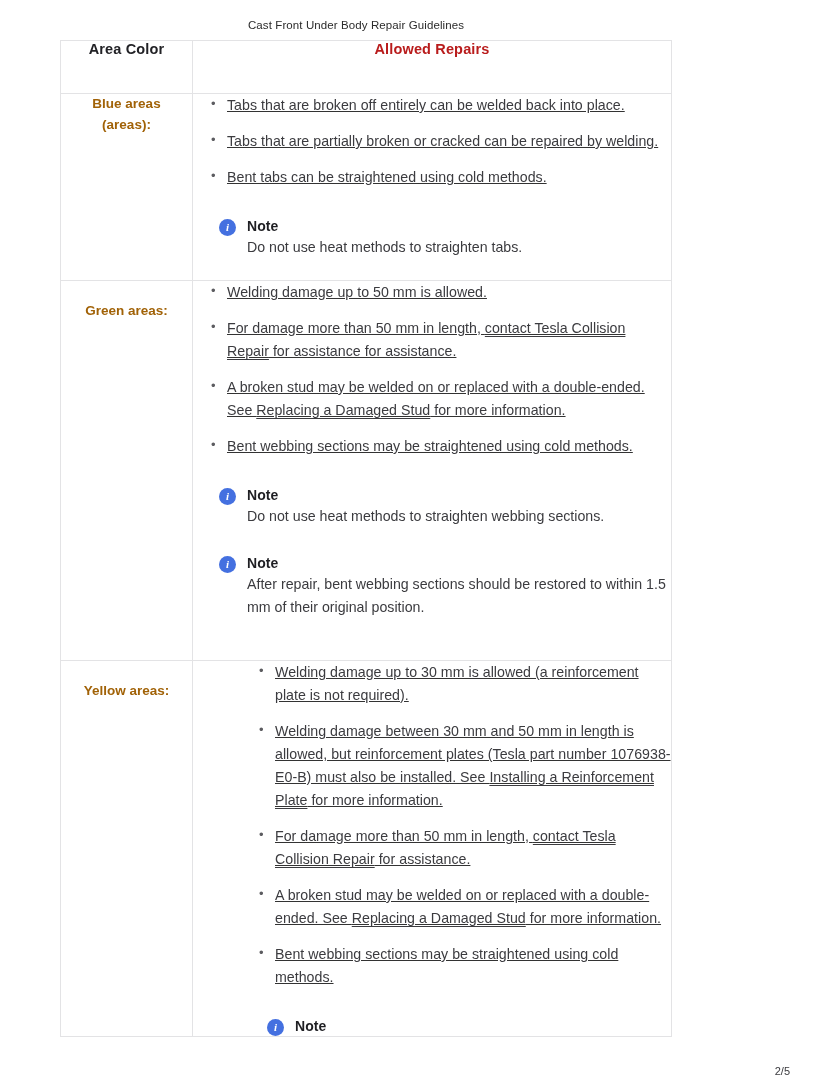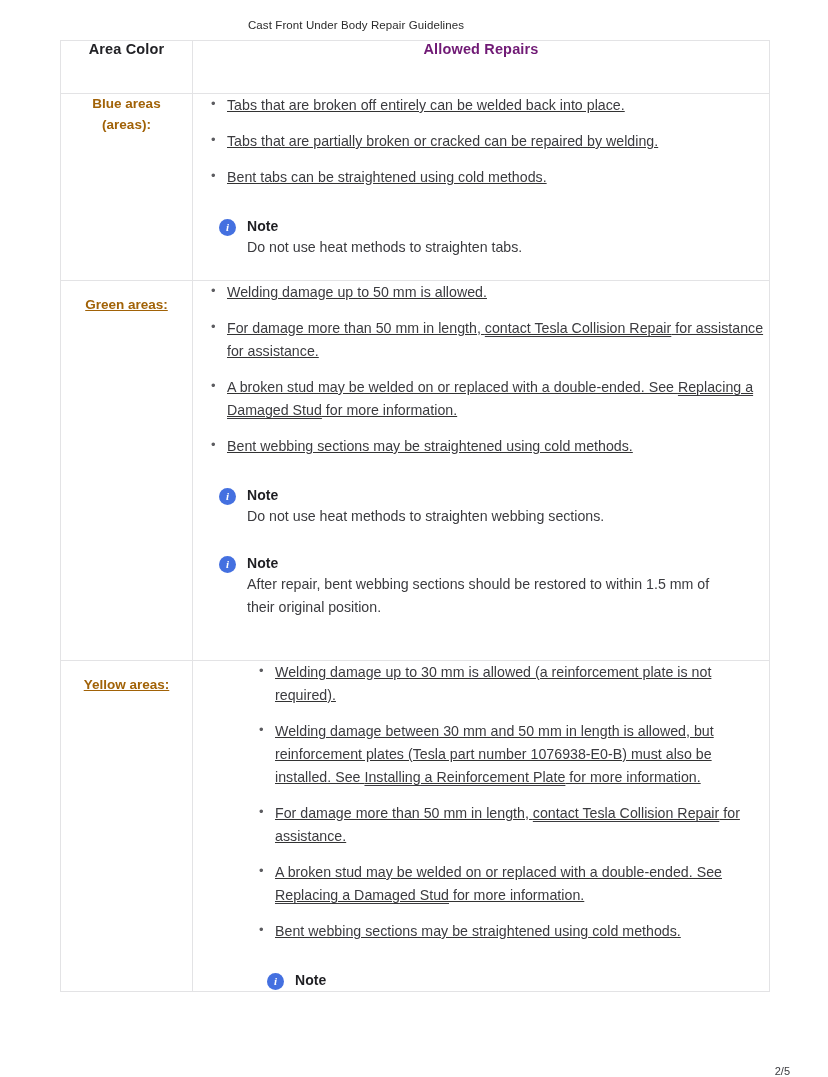--- a/index.html
+++ b/index.html
@@ -24,21 +24,21 @@
     text-align: center;
     font-size: 11.5px;
     color: #2b2b2b;
     letter-spacing: 0.1px;
   }
 
   .doc-table {
     position: absolute;
     top: 40px;
     left: 60px;
-    width: 710px;
+    width: 612px;
     border-collapse: collapse;
     table-layout: fixed;
   }
   .doc-table td, .doc-table th {
     border: 1px solid #e3e3e5;
     vertical-align: top;
     padding: 0;
   }
 
   .th-area {
@@ -49,34 +49,34 @@
     font-size: 14.5px;
     font-weight: bold;
     color: #222226;
     letter-spacing: 0.15px;
   }
   .th-repairs {
     text-align: center;
     vertical-align: middle;
     font-size: 14.5px;
     font-weight: bold;
-    color: #701a75;
+    color: #b91c1c;
     letter-spacing: 0.15px;
   }
 
   .cell-area {
     width: 131px;
     text-align: center;
     font-size: 13.5px;
     font-weight: bold;
     color: #a16207;
     padding: 26px 8px 0 8px;
     line-height: 1.55;
   }
-  .cell-area.mid { padding-top: 14px; text-decoration: underline; }
+  .cell-area.mid { padding-top: 20px; }
 
   .cell-repairs {
     padding: 18px 24px 22px 30px;
   }
 
   ul.repair-list {
     margin: 0;
     padding: 0 0 0 18px;
     list-style: none;
     text-decoration: underline;

